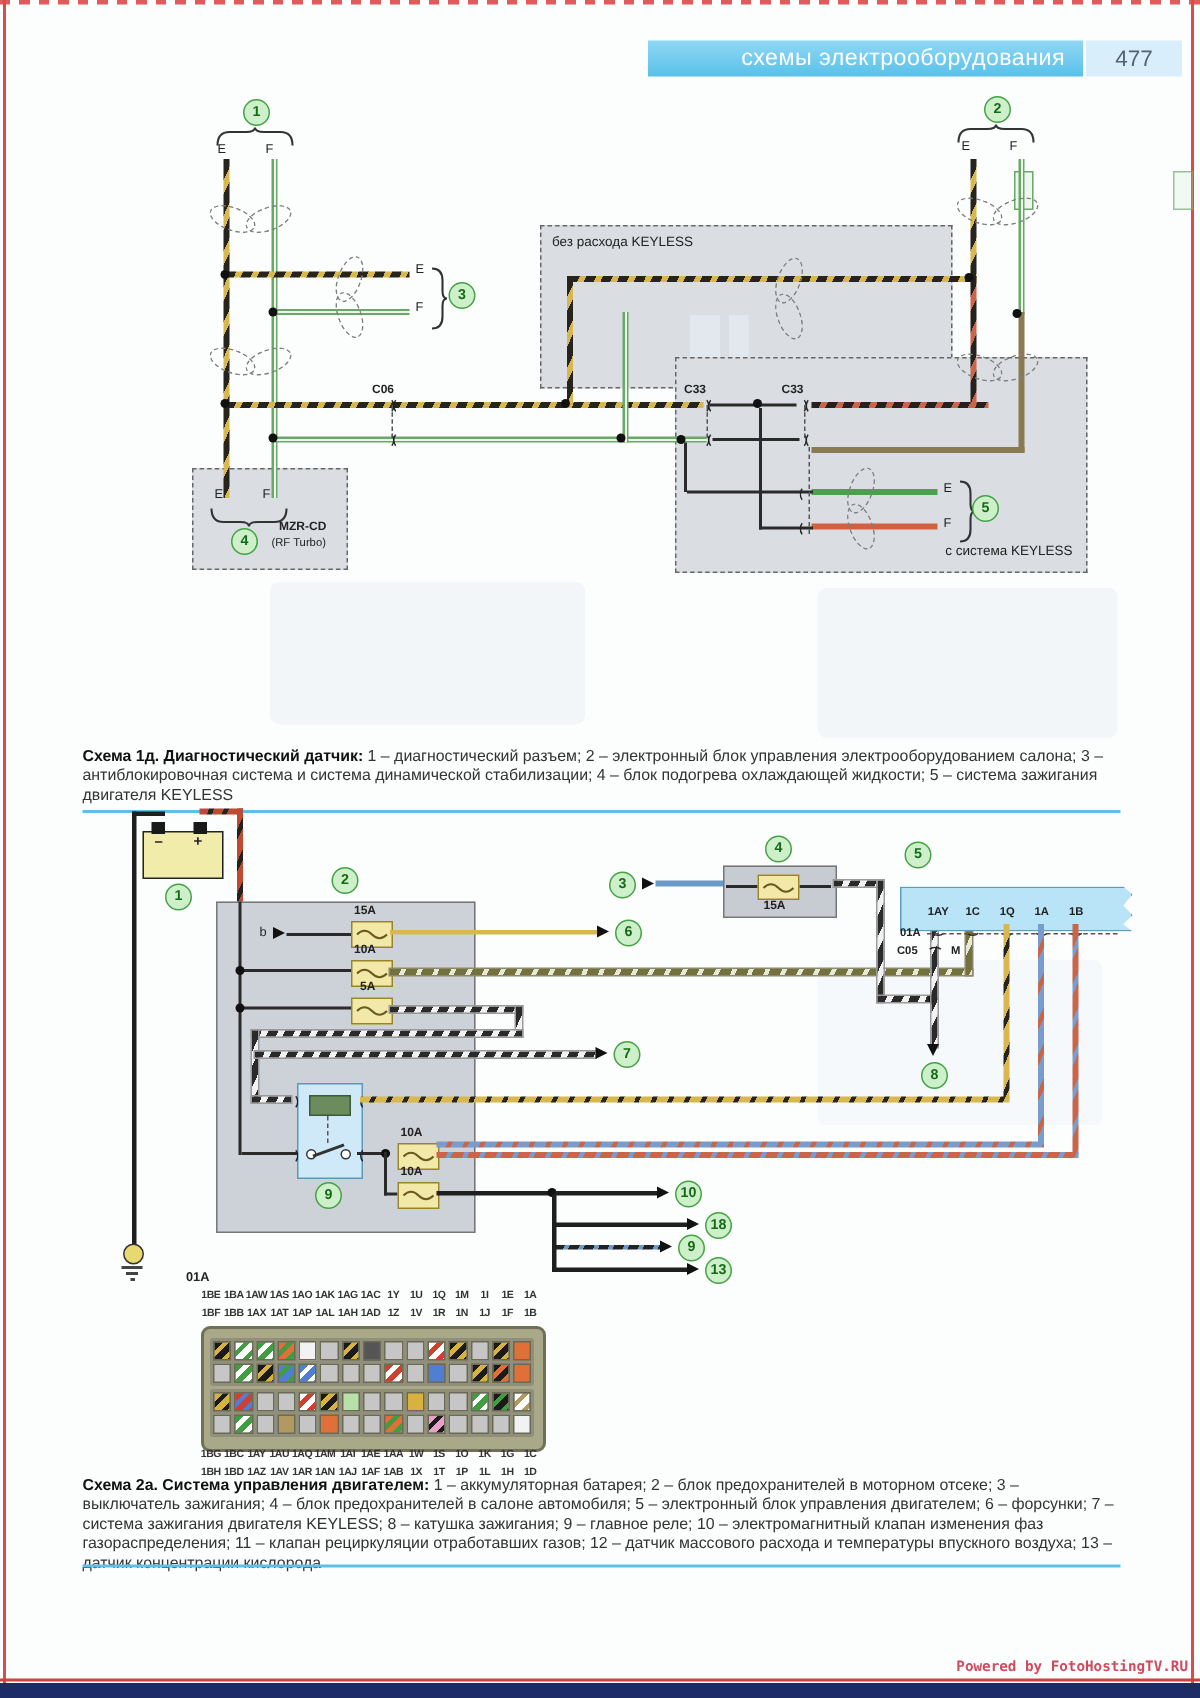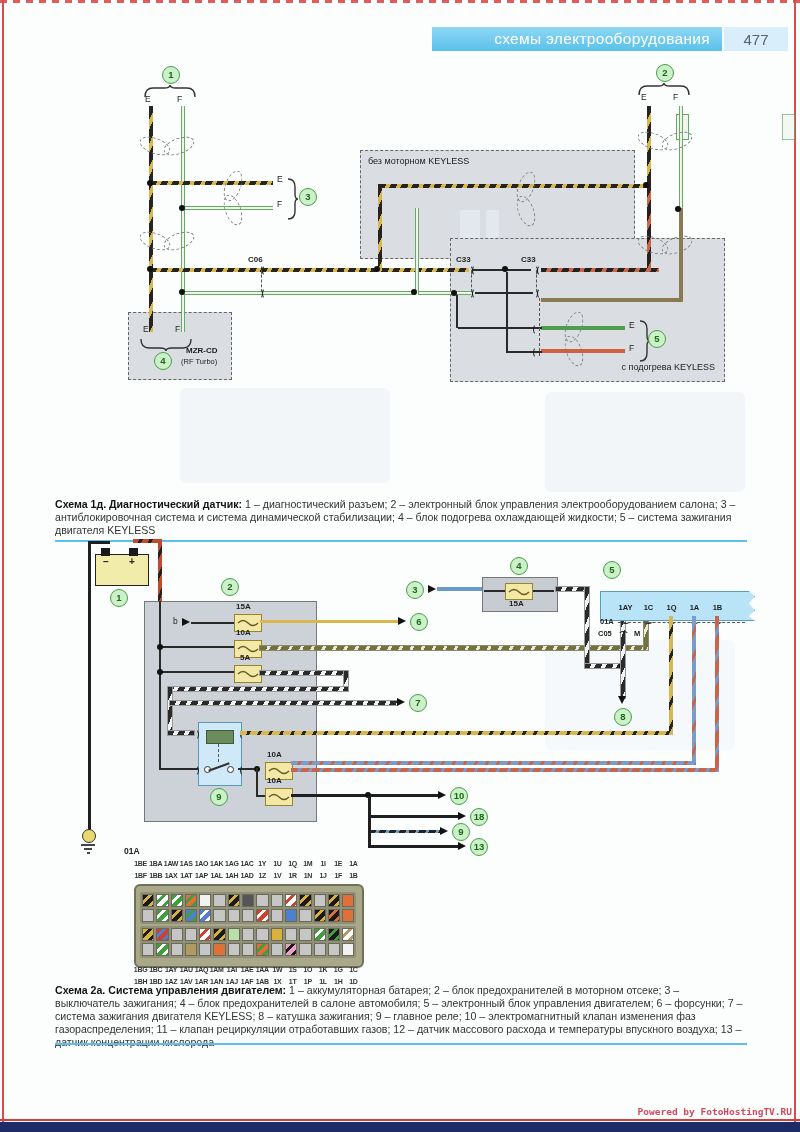--- a/index.html
+++ b/index.html
@@ -118,26 +118,26 @@
   </div>
 <div class="hdr-num">477</div>
 
 <div class="ghost" style="left:180px;top:388px;width:210px;height:95px;"></div>
 <div class="ghost" style="left:545px;top:392px;width:200px;height:100px;"></div>
 <div class="ghost" style="left:545px;top:640px;width:190px;height:110px;opacity:.4;"></div>
 <div class="grn-tab" style="left:676px;top:114px;"></div>
 <div class="grn-tab" style="left:782px;top:114px;opacity:.7;"></div>
 
 <div class="dashbox" style="left:360px;top:150px;width:273px;height:107px;"></div>
-<span class="lb" style="left:368px;top:156px;font-size:9px;">без моторном KEYLESS</span>
+<span class="lb" style="left:368px;top:156px;font-size:9px;">без расхода KEYLESS</span>
 <div class="ghost2" style="left:460px;top:210px;width:20px;height:40px;"></div>
 <div class="ghost2" style="left:486px;top:210px;width:13px;height:40px;"></div>
 
 <div class="dashbox" style="left:450px;top:238px;width:273px;height:142px;"></div>
-<span class="lb" style="left:585px;top:362px;width:130px;text-align:right;font-size:9px;">с подогрева KEYLESS</span>
+<span class="lb" style="left:585px;top:362px;width:130px;text-align:right;font-size:9px;">с система KEYLESS</span>
 
 <div class="dashbox" style="left:128px;top:312px;width:102px;height:66px;"></div>
 <span class="lb" style="left:186px;top:346px;font-size:8px;font-weight:bold;">MZR-CD</span>
 <span class="lb" style="left:181px;top:357px;font-size:7.5px;">(RF Turbo)</span>
 
 <b class="co" style="left:162px;top:66px;">1</b>
 <svg class="brsvg" style="left:142px;top:84px;" width="56" height="14">
     <path d="M3,13 Q3,4 11,4 L22,4 Q28,4 28,1 Q28,4 34,4 L45,4 Q53,4 53,13" fill="none" stroke="#333" stroke-width="1.4"></path>
   </svg>
 <span class="lb" style="left:145px;top:94px;">E</span>

